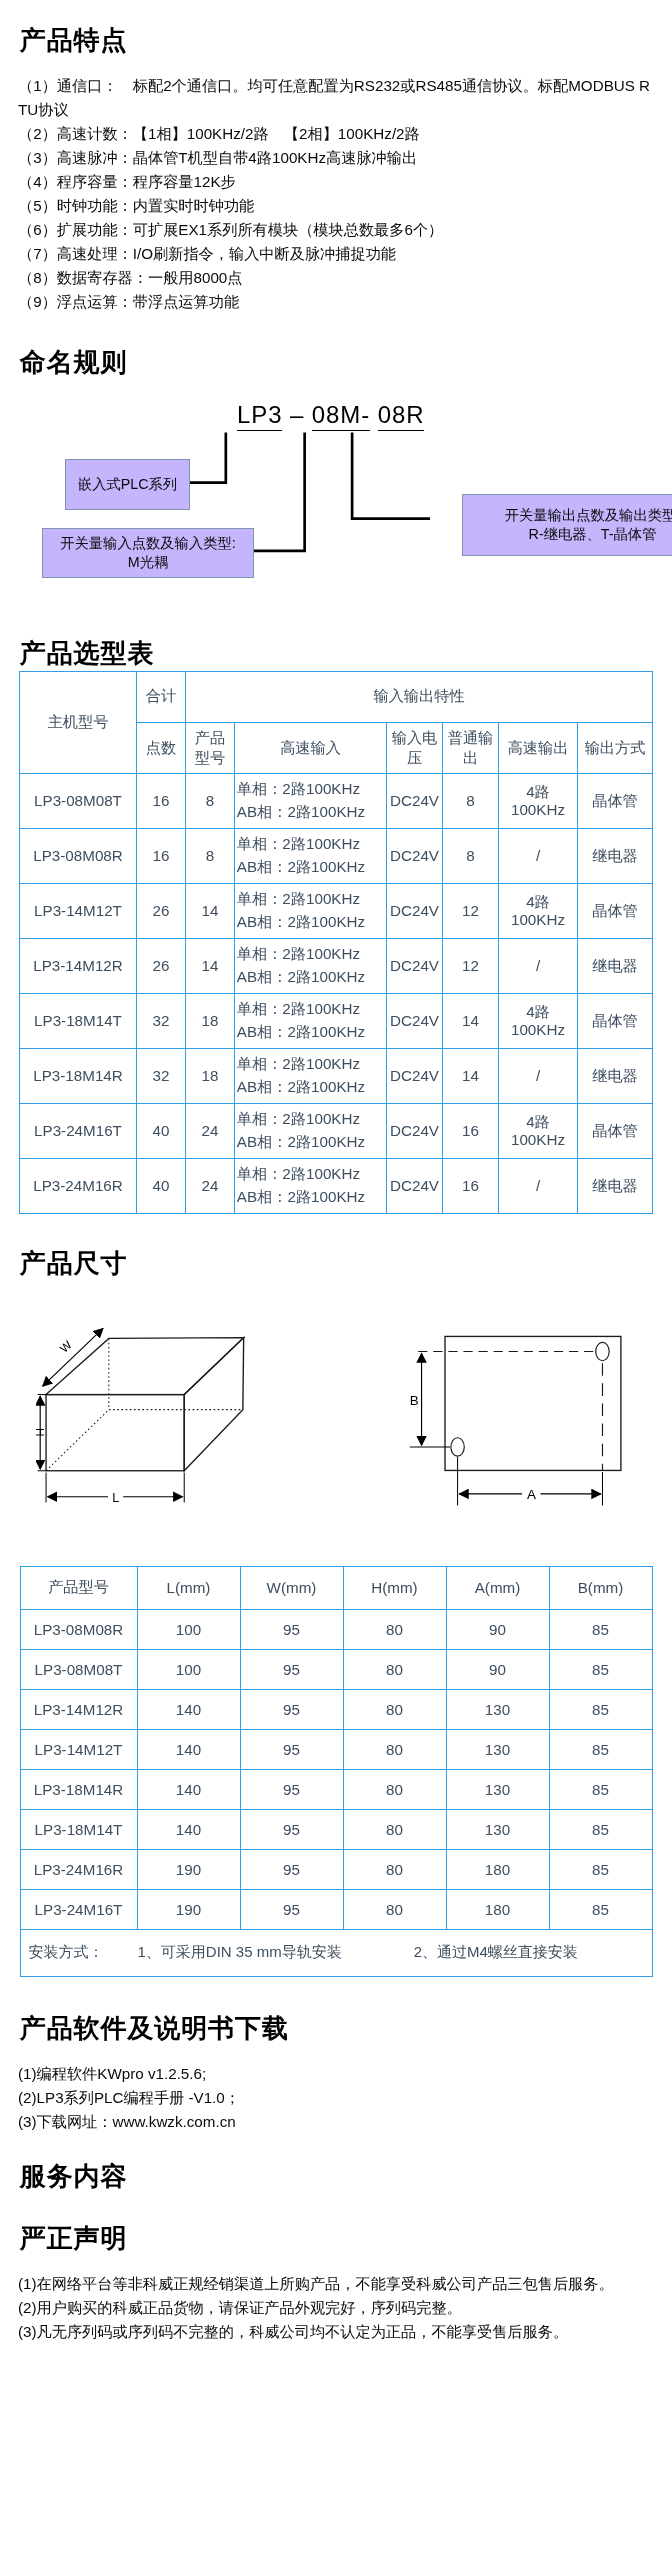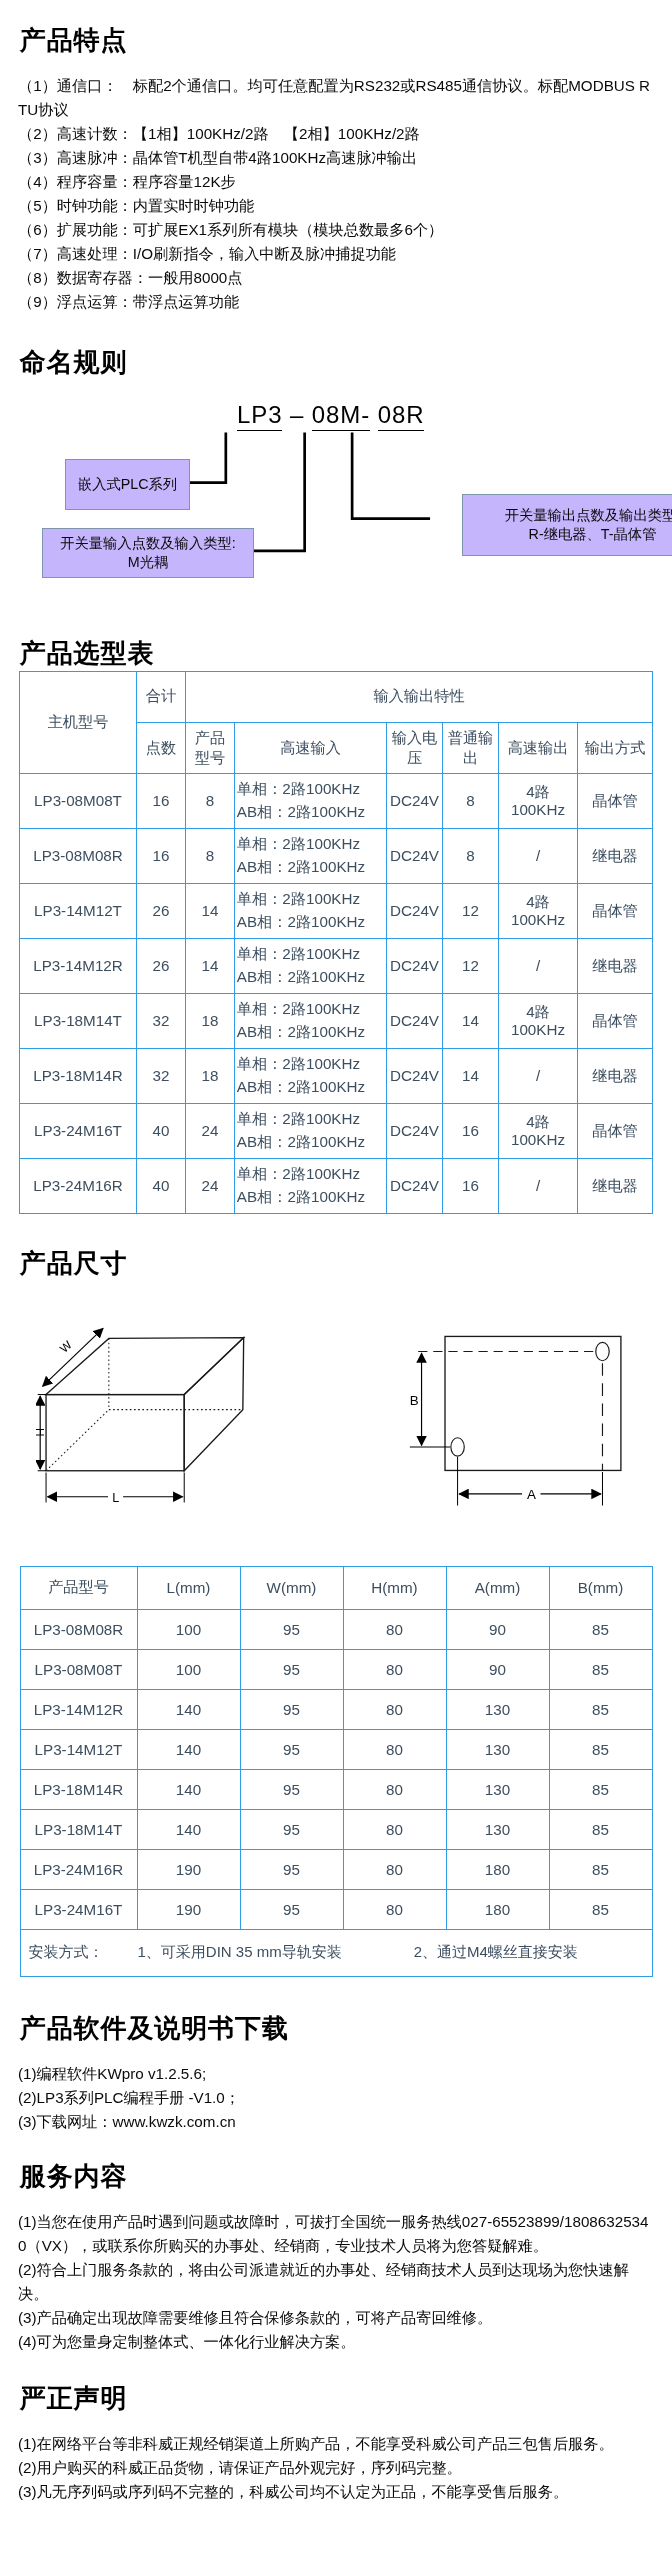--- a/index.html
+++ b/index.html
@@ -406,26 +406,20 @@
   <h2 class="sec-title t-download">产品软件及说明书下载</h2>
   <div class="plist">
     <div class="li">(1)编程软件KWpro v1.2.5.6;</div>
     <div class="li">(2)LP3系列PLC编程手册 -V1.0；</div>
     <div class="li">(3)下载网址：www.kwzk.com.cn</div>
   </div>
 </div>
 
 <div class="sec">
   <h2 class="sec-title t-service">服务内容</h2>
-  <div class="plist">
-    <div class="li">(1)当您在使用产品时遇到问题或故障时，可拔打全国统一服务热线027-65523899/18086325340（VX），或联系你所购买的办事处、经销商，专业技术人员将为您答疑解难。</div>
-    <div class="li">(2)符合上门服务条款的，将由公司派遣就近的办事处、经销商技术人员到达现场为您快速解决。</div>
-    <div class="li">(3)产品确定出现故障需要维修且符合保修条款的，可将产品寄回维修。</div>
-    <div class="li">(4)可为您量身定制整体式、一体化行业解决方案。</div>
-  </div>
 </div>
 
 <div class="sec">
   <h2 class="sec-title t-statement">严正声明</h2>
   <div class="plist">
     <div class="li">(1)在网络平台等非科威正规经销渠道上所购产品，不能享受科威公司产品三包售后服务。</div>
     <div class="li">(2)用户购买的科威正品货物，请保证产品外观完好，序列码完整。</div>
     <div class="li">(3)凡无序列码或序列码不完整的，科威公司均不认定为正品，不能享受售后服务。</div>
   </div>
 </div>

